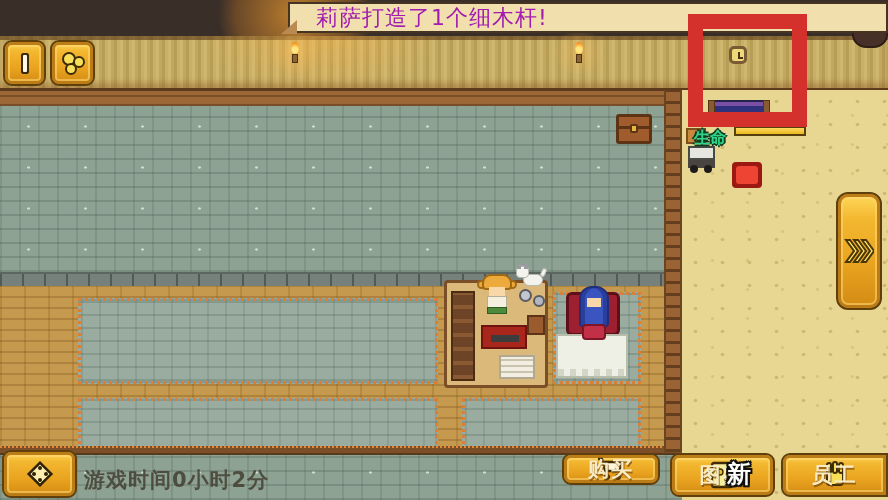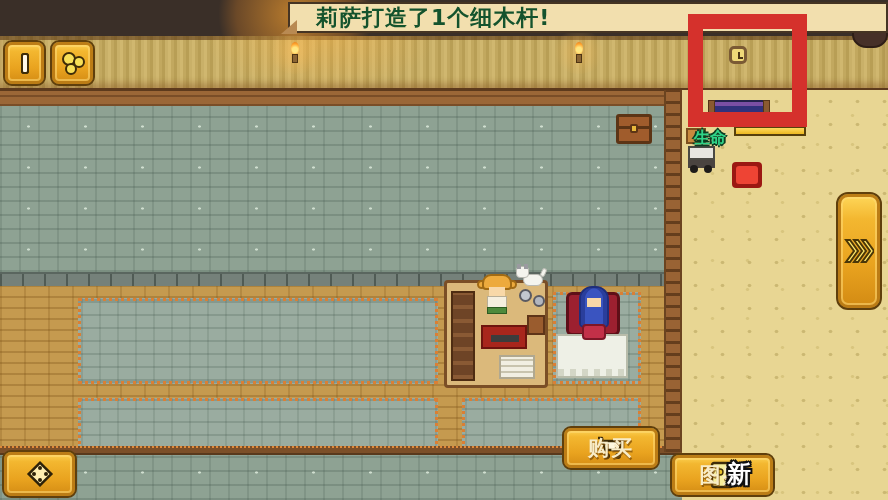--- a/index.html
+++ b/index.html
@@ -157,32 +157,32 @@
     border:2px solid #453423;border-radius:4px;z-index:110;
     display:flex;align-items:center;justify-content:space-between;padding:0 14px 0 20px;}
   .money-panel .corner{width:8px;height:8px;background:#7a5c3a;transform:rotate(45deg);}
   .c-tl{left:-3px;top:-3px;} .c-br{right:-3px;bottom:-3px;}
   .money-value{position:static;font-family:"DejaVu Sans Mono",monospace;font-size:21px;font-weight:bold;color:#5c5348;}
 
   .banner{left:288px;top:2px;width:600px;height:31px;background:#f2dfae;
     border:2px solid #453423;z-index:105;display:flex;align-items:center;padding-left:26px;}
   .banner .fold{left:-9px;top:16px;width:16px;height:14px;background:#b98a52;
     clip-path:polygon(0 100%,100% 0,100% 100%);}
-  .banner-text{position:static;font-size:22px;font-weight:bold;color:#14532d;letter-spacing:1px;}
+  .banner-text{position:static;font-size:22px;font-weight:normal;color:#a21caf;letter-spacing:1px;}
 
   .pause-btn{left:3px;top:40px;width:43px;height:46px;}
   .pause-btn .bar{position:static;width:8px;height:21px;background:#fff8e8;border:2px solid #3e2c08;border-radius:3px;margin:0 2px;}
   .nugget-btn{left:50px;top:40px;width:45px;height:46px;}
   .ff-btn{left:836px;top:192px;width:46px;height:118px;border-radius:12px;}
   .dice-btn{left:2px;top:450px;width:75px;height:48px;}
 
   .time-text{left:84px;top:466px;font-size:21px;font-weight:bold;color:rgba(70,66,52,.88);letter-spacing:1px;z-index:110;}
 
   .menu-tasks{left:452px;top:453px;width:104px;height:44px;}
-  .menu-buy{left:562px;top:426px;width:98px;height:44px;}
+  .menu-buy{left:562px;top:453px;width:98px;height:32px;}
   .menu-catalog{left:670px;top:453px;width:105px;height:44px;}
   .menu-staff{left:781px;top:453px;width:107px;height:44px;border-radius:9px 0 0 9px;}
   .new-badge{left:727px;top:458px;font-size:24px;font-weight:bold;color:#ffffff;z-index:130;
     text-shadow:-2px 0 0 #111,2px 0 0 #111,0 -2px 0 #111,0 2px 0 #111,-2px -2px 0 #111,2px 2px 0 #111,-2px 2px 0 #111,2px -2px 0 #111;}
 </style>
 </head>
 <body>
 
 <div id="stage">
 
@@ -317,20 +317,21 @@
 
   <div class="gbtn dice-btn">
     <svg width="34" height="34" viewBox="0 0 34 34">
       <rect x="9" y="9" width="16" height="16" fill="#ffeeb0" stroke="#2e2208" stroke-width="2.5" transform="rotate(45 17 17)"></rect>
       <circle cx="17" cy="11" r="2" fill="#2e2208"></circle>
       <circle cx="17" cy="23" r="2" fill="#2e2208"></circle>
       <circle cx="11" cy="17" r="2" fill="#2e2208"></circle>
       <circle cx="23" cy="17" r="2" fill="#2e2208"></circle>
     </svg>
   </div>
+  <div class="time-text">游戏时间0小时2分</div>
 
 
   <div class="gbtn menu-buy">
     <svg width="30" height="28" viewBox="0 0 30 28">
       <path d="M2 4 h4 l3 12 h14 l4 -9 h-19" fill="#fff8e0" stroke="#3e2c08" stroke-width="2.4" stroke-linejoin="round"></path>
       <circle cx="11" cy="22" r="3" fill="#3e2c08"></circle>
       <circle cx="22" cy="22" r="3" fill="#3e2c08"></circle>
     </svg>
     <span class="lbl">购买</span>
   </div>
@@ -338,14 +339,25 @@
   <div class="gbtn menu-catalog">
     <svg width="28" height="28" viewBox="0 0 28 28">
       <rect x="3" y="2" width="20" height="24" rx="2" fill="#f7ef9a" stroke="#3e2c08" stroke-width="2.4"></rect>
       <rect x="18" y="4" width="4" height="20" fill="#ffffff" stroke="#3e2c08" stroke-width="1.4"></rect>
       <circle cx="11" cy="11" r="3" fill="#e8c22a" stroke="#3e2c08" stroke-width="1.4"></circle>
     </svg>
     <span class="lbl">图鉴</span>
   </div>
   <div class="new-badge">新</div>
 
+  <div class="gbtn menu-staff">
+    <svg width="30" height="28" viewBox="0 0 30 28">
+      <g fill="#f7df57" stroke="#3e2c08" stroke-width="2">
+        <rect x="7" y="10" width="16" height="14" rx="3"></rect>
+        <rect x="7" y="2" width="4" height="10" rx="2"></rect>
+        <rect x="13" y="1" width="4" height="11" rx="2"></rect>
+        <rect x="19" y="2" width="4" height="10" rx="2"></rect>
+      </g>
+    </svg>
+    <span class="lbl">员工</span>
+  </div>
 
 </div>
 
 </body></html>

